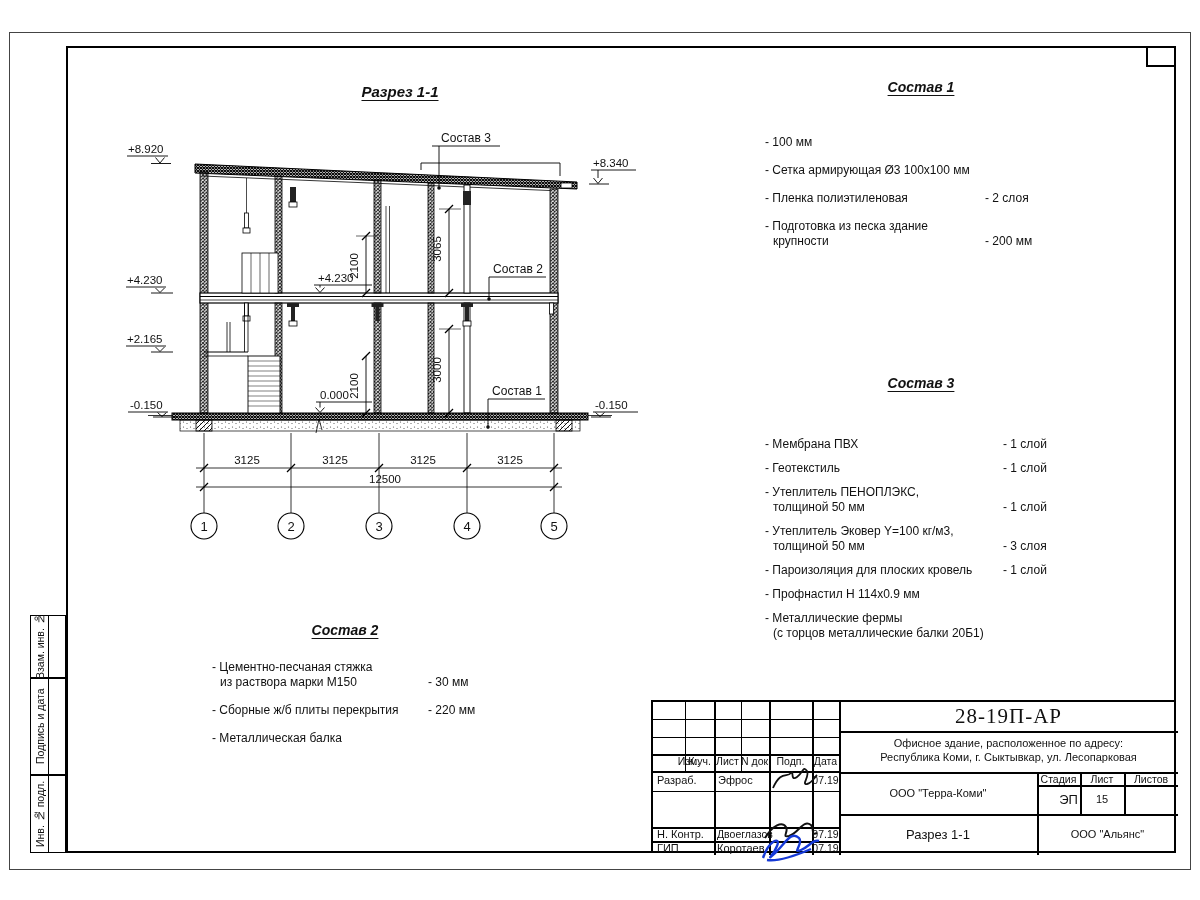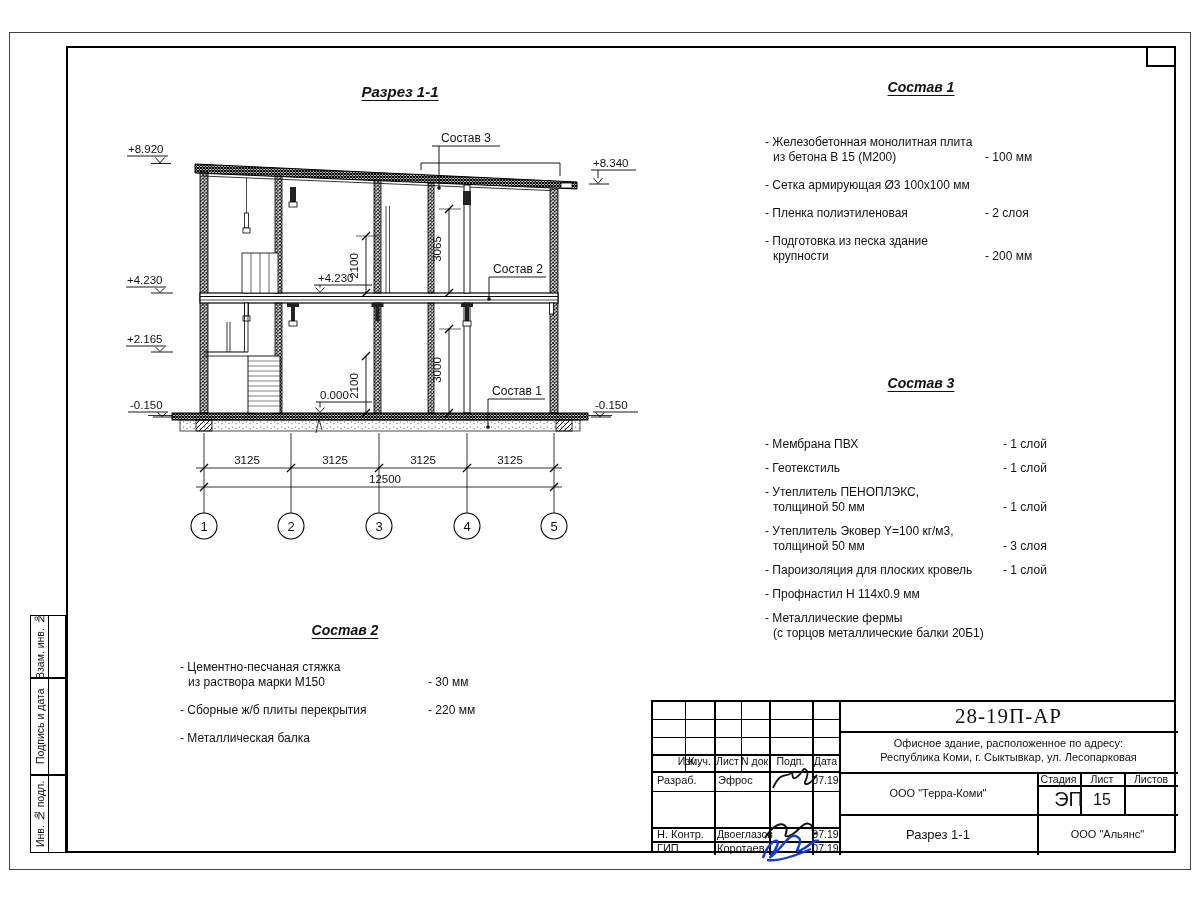--- a/index.html
+++ b/index.html
@@ -285,24 +285,20 @@
       <text x="517" y="395" text-anchor="middle" font-size="12">Состав 1</text>
     </g>
   </svg>
 
   <div class="abs dwg-title" style="left:330px;top:83px;width:140px;">Разрез 1-1</div>
 
   <div class="comp" style="left:765px;top:80px;width:312px;">
     <div class="comp-title">Состав 1</div>
     <div style="margin-top:40px;">
       <div class="ci">
-        <div class="ci-t">
-          <div>- Железобетонная  монолитная плита</div>
-          <div class="l2">из бетона В 15 (М200)</div>
-        </div>
         <div class="ci-v c1v">- 100 мм</div>
       </div>
       <div class="ci">
         <div class="ci-t">
           <div>- Сетка армирующая Ø3 100x100 мм</div>
         </div>
         <div class="ci-v c1v"></div>
       </div>
       <div class="ci">
         <div class="ci-t">
@@ -366,21 +362,21 @@
           <div>- Металлические фермы</div>
           <div class="l2">(с торцов металлические балки 20Б1)</div>
         </div>
         <div class="ci-v c3v"></div>
       </div>
     </div>
   </div>
 
   <div class="comp" style="left:180px;top:623px;width:330px;">
     <div class="comp-title">Состав 2</div>
-    <div style="margin-top:22px;">
+    <div style="margin-top:22px;margin-left:32px;">
       <div class="ci">
         <div class="ci-t">
           <div>- Цементно-песчаная стяжка</div>
           <div class="l2">из раствора марки М150</div>
         </div>
         <div class="ci-v c2v">- 30 мм</div>
       </div>
       <div class="ci">
         <div class="ci-t">
           <div>- Сборные ж/б плиты перекрытия</div>
@@ -438,22 +434,22 @@
 
     <div class="tbt ctr" style="left:186px;top:0;width:339px;line-height:29px;font-size:21px;letter-spacing:1px;font-family:Liberation Serif, serif;">28-19П-АР</div>
     <div class="tbt ctr" style="left:186px;top:34px;width:339px;line-height:14px;">
       <div>Офисное здание, расположенное по адресу:</div>
       <div>Республика Коми, г. Сыктывкар, ул. Лесопарковая</div>
     </div>
     <div class="tbt ctr" style="left:186px;top:70px;width:198px;line-height:42px;">ООО "Терра-Коми"</div>
     <div class="tbt ctr" style="left:384px;top:71px;width:43px;line-height:12px;font-size:10.5px;">Стадия</div>
     <div class="tbt ctr" style="left:427px;top:71px;width:44px;line-height:12px;font-size:10.5px;">Лист</div>
     <div class="tbt ctr" style="left:471px;top:71px;width:54px;line-height:12px;font-size:10.5px;">Листов</div>
-    <div class="tbt ctr" style="left:384px;top:83px;width:63px;line-height:29px;font-size:20px;">ЭП</div>
-    <div class="tbt ctr" style="left:427px;top:83px;width:44px;line-height:29px;font-size:16px;">15</div>
+    <div class="tbt ctr" style="left:384px;top:83px;width:63px;line-height:29px;font-size:13px;">ЭП</div>
+    <div class="tbt ctr" style="left:427px;top:83px;width:44px;line-height:29px;font-size:11px;">15</div>
     <div class="tbt ctr" style="left:471px;top:83px;width:54px;line-height:29px;font-size:17px;"></div>
     <div class="tbt ctr" style="left:186px;top:112px;width:198px;line-height:41px;font-size:13px;">Разрез 1-1</div>
     <div class="tbt ctr" style="left:384px;top:112px;width:141px;line-height:41px;">ООО "Альянс"</div>
 
     <svg width="525" height="165" viewBox="0 0 525 165" style="position:absolute;left:0;top:0;overflow:visible;">
       <path d="M120,86 C128,68 134,76 138,71 C141,67 137,80 144,75 C150,71 150,63 154,69 C157,74 148,83 154,82 C159,81 161,76 164,73" stroke="#111" stroke-width="1.8" fill="none"></path>
       <path d="M112,136 C120,123 129,119 133,125 C136,130 128,136 136,134 C146,131 150,117 158,123 C162,127 157,134 164,131" stroke="#111" stroke-width="2" fill="none"></path>
       <path d="M110,156 C116,138 128,134 124,144 C120,154 112,160 122,151 C132,142 138,128 146,136 C151,142 138,152 148,148 C156,145 160,137 166,139 M114,158 C126,160 144,153 158,147" stroke="#1539d6" stroke-width="2.4" fill="none"></path>
     </svg>
   </div>

